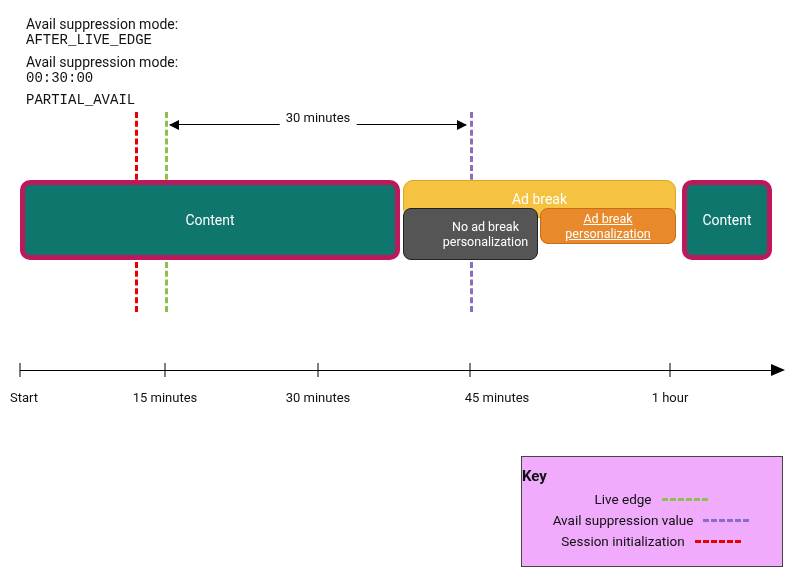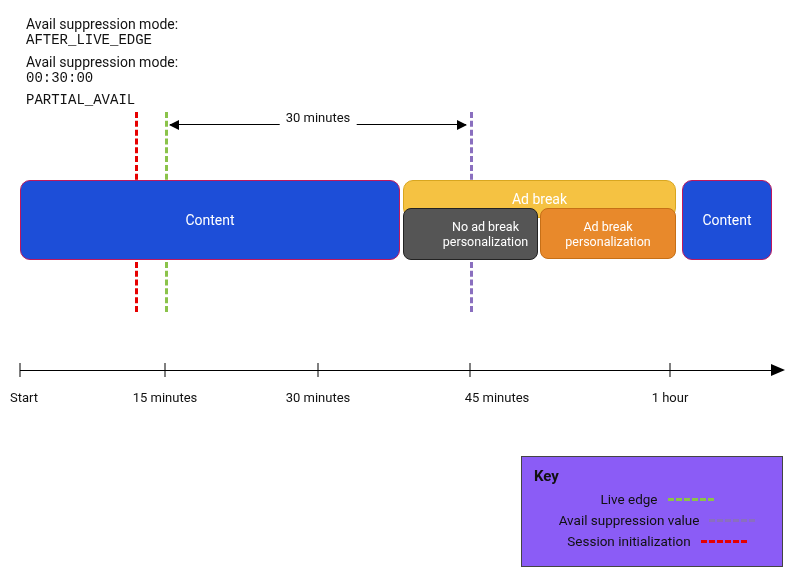--- a/index.html
+++ b/index.html
@@ -52,47 +52,48 @@
     align-items: center;
     justify-content: center;
     text-align: center;
     color: #fff;
     box-sizing: border-box;
     height: 80px;
     top: 20px;
     padding: 0 6px;
   }
   .block.content {
-    background: #1d4ed8;
-    border: 1px solid #be185d;
+    background: #0f766e;
+    border: 5px solid #be185d;
   }
   .block.adbreak-top {
     background: #f5c242;
     border: 1px solid #d8a61f;
     height: 38px;
     top: 20px;
   }
   .block.noad {
     background: #555;
     border: 1px solid #222;
     height: 52px;
     top: 48px;
     border-radius: 8px;
     font-size: 12.5px;
     line-height: 1.2;
     padding-left: 36px;
   }
   .block.adpers {
     background: #e8892b;
     border: 1px solid #c66f16;
-    height: 51px;
+    height: 36px;
     top: 48px;
     border-radius: 8px;
     font-size: 12.5px;
     line-height: 1.2;
+    text-decoration: underline;
   }
   .block .txt { pointer-events: none; }
 
   
   .vline {
     position: absolute;
     top: -48px;
     height: 200px;
     border-left-width: 3px;
     border-left-style: dashed;
@@ -177,22 +178,22 @@
   }
   .axis .tick-label.start { transform: none; }
 
   
   .keybox {
     position: absolute;
     right: 20px;
     bottom: 20px;
     width: 262px;
     border: 1.5px solid #444;
-    background: #8b5cf6;
-    padding: 10px 12px 12px 12px;
+    background: #f0abfc;
+    padding: 10px 12px 12px 0;
     box-sizing: border-box;
   }
   .keybox .title {
     font-weight: bold;
     font-size: 15px;
     margin-bottom: 6px;
   }
   .keybox .krow {
     display: flex;
     justify-content: center;

